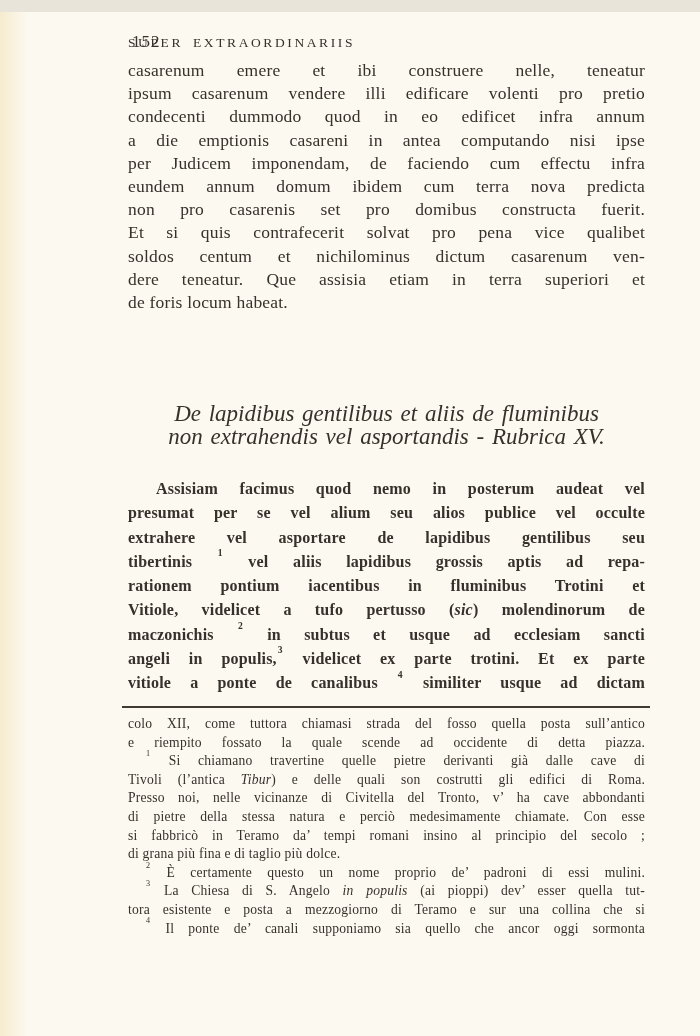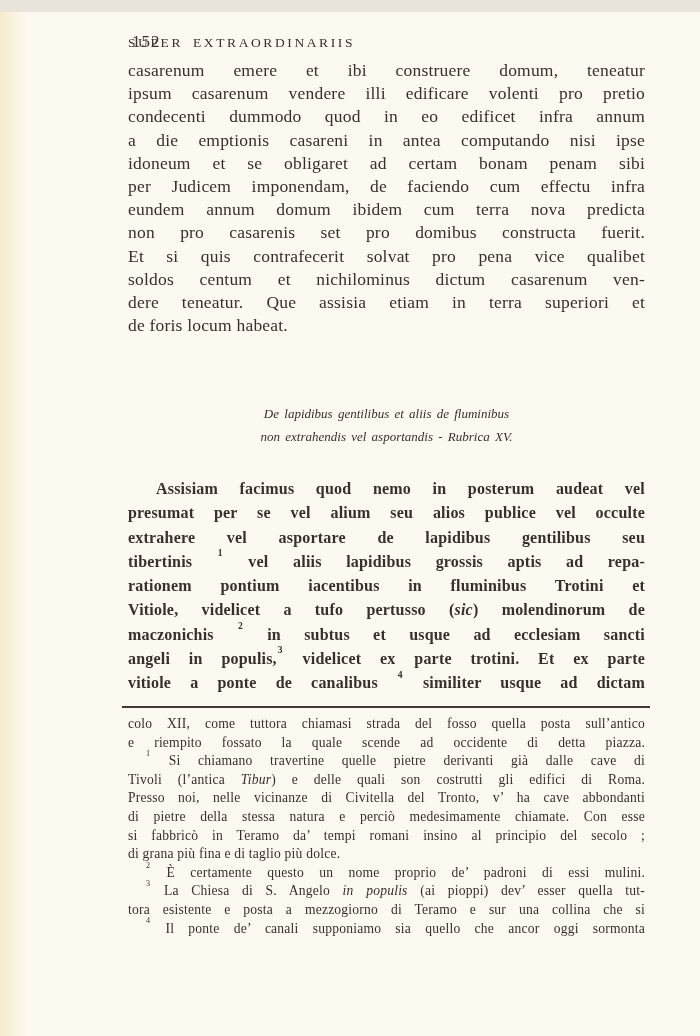--- a/index.html
+++ b/index.html
@@ -22,21 +22,21 @@
     position:absolute; left:4px; top:0; font-size:17px; letter-spacing:1px;
   }
   .runhead{
     display:block; text-align:left; font-size:13.5px; letter-spacing:2.6px;
     padding-top:3px; word-spacing:4px;
   }
   .para{position:absolute; left:128px; width:517px;}
   .para1{top:47px; font-size:17.5px; line-height:23.2px;}
   .heading{
     position:absolute; left:128px; top:391px; width:517px;
-    font-style:italic; text-align:center; font-size:13px; line-height:22.5px;
+    font-style:italic; text-align:center; font-size:23px; line-height:22.5px;
     word-spacing:2px;
   }
   .para2{top:465px; font-size:16px; line-height:24.3px;font-weight:bold;}
   .footrule{
     position:absolute; left:122px; top:694px; width:528px; height:2px;
     background:var(--rule);
   }
   .footnotes{
     position:absolute; left:128px; top:703px; width:517px;
     font-size:13.6px; line-height:18.6px;
@@ -61,25 +61,24 @@
 
 <div class="page">
   <div class="left-tint"></div>
 
   <header class="pagehead">
     <span class="pagenum">152</span>
     <span class="runhead">SUPER EXTRAORDINARIIS</span>
   </header>
 
   <section class="para para1">
-      <div class="line">casarenum emere et ibi construere domum, teneatur</div>
+      <div class="line">casarenum emere et ibi construere nelle, teneatur</div>
       <div class="line">ipsum casarenum vendere illi edificare volenti pro pretio</div>
       <div class="line">condecenti dummodo quod in eo edificet infra annum</div>
       <div class="line">a die emptionis casareni in antea computando nisi ipse</div>
-      <div class="line">idoneum et se obligaret ad certam bonam penam sibi</div>
       <div class="line">per Judicem imponendam, de faciendo cum effectu infra</div>
       <div class="line">eundem annum domum ibidem cum terra nova predicta</div>
       <div class="line">non pro casarenis set pro domibus constructa fuerit.</div>
       <div class="line">Et si quis contrafecerit solvat pro pena vice qualibet</div>
       <div class="line">soldos centum et nichilominus dictum casarenum ven-</div>
       <div class="line">dere teneatur. Que assisia etiam in terra superiori et</div>
       <div class="line ragged">de foris locum habeat.</div>
     </section>
 
   <section class="heading">

